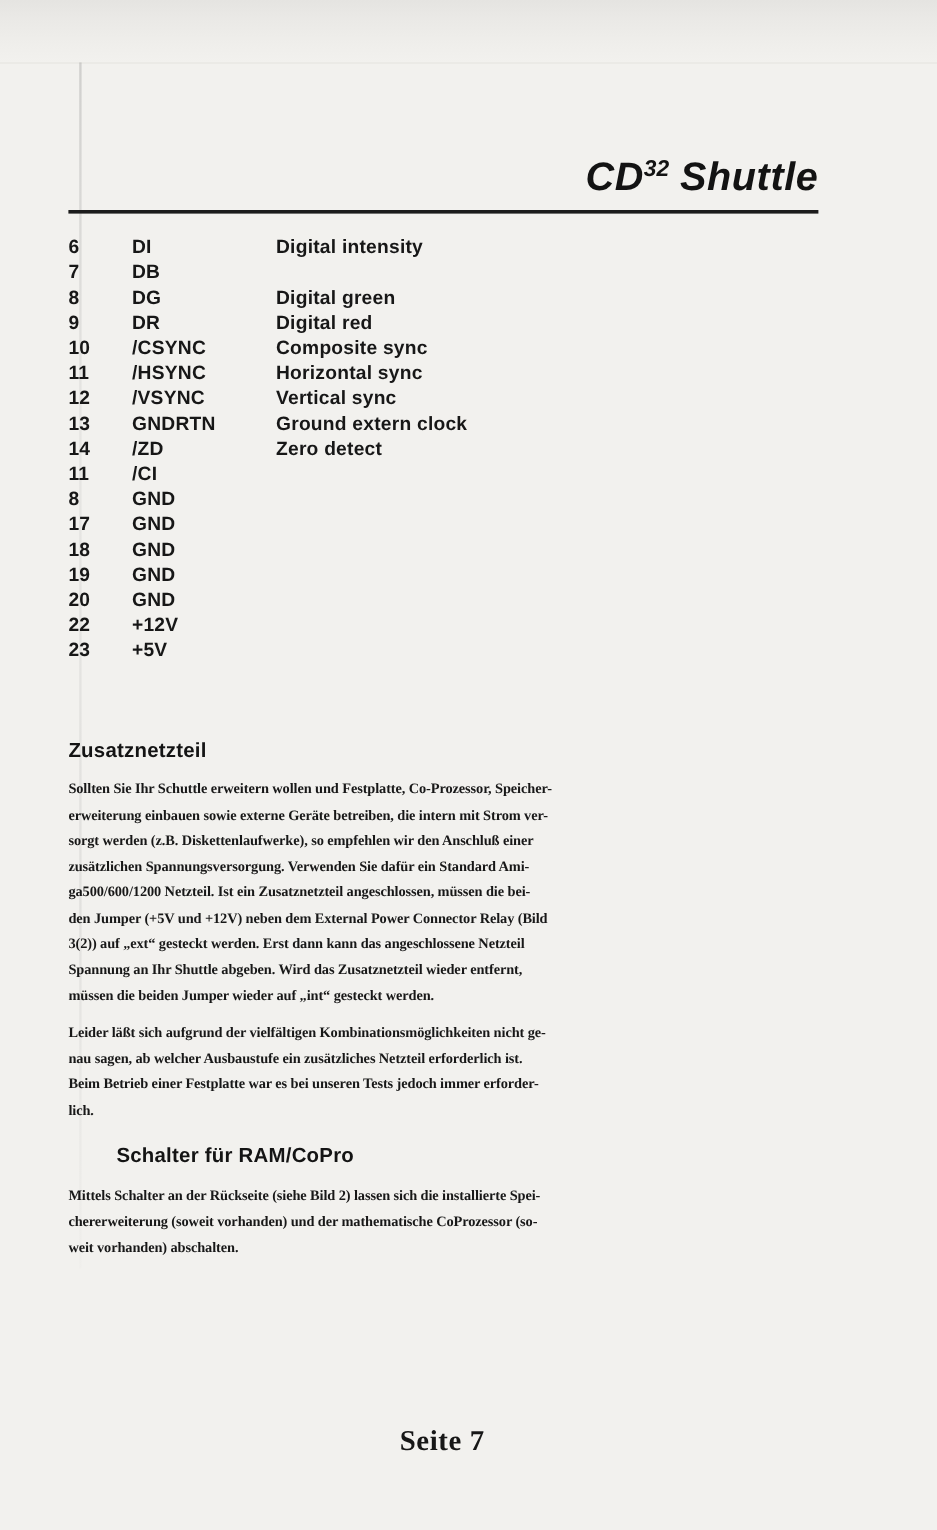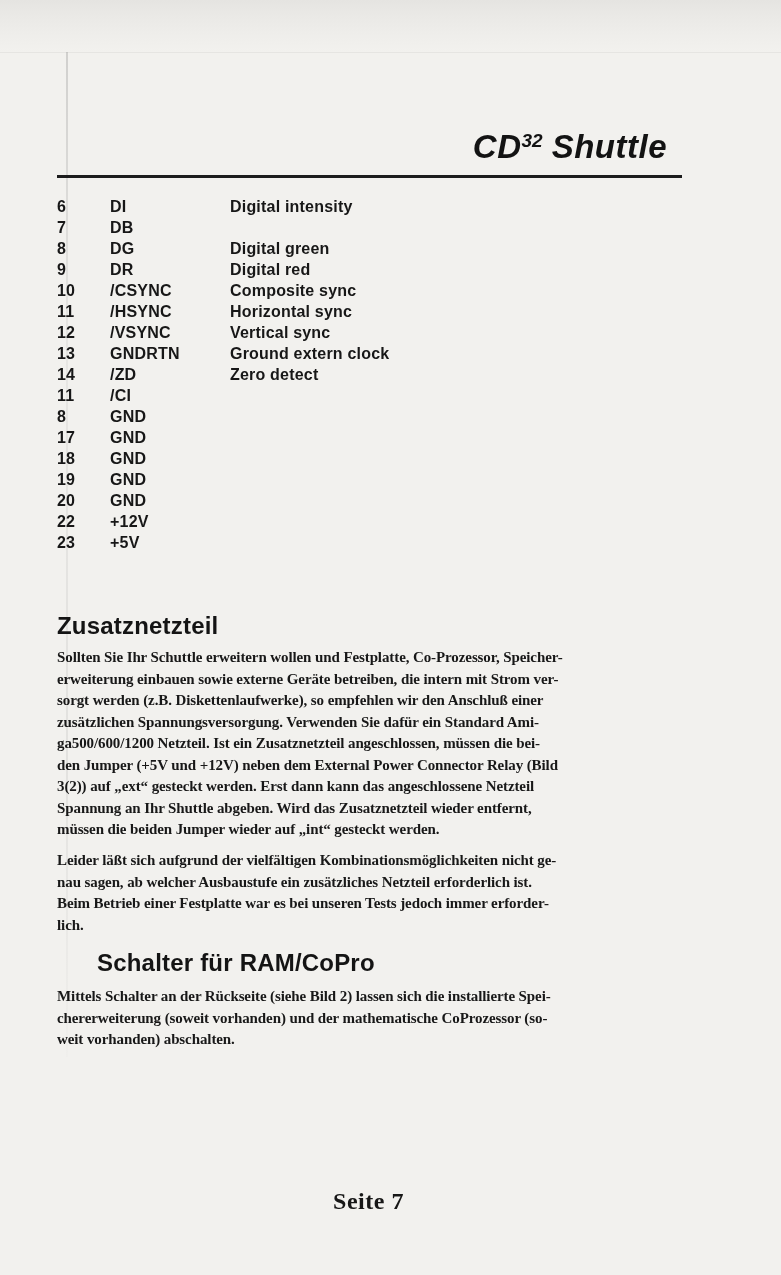--- a/index.html
+++ b/index.html
@@ -23,21 +23,21 @@
     position:absolute;left:66px;top:52px;width:2px;height:1005px;
     background:linear-gradient(180deg,
       rgba(110,110,110,0.25) 0%,
       rgba(130,130,130,0.10) 30%,
       rgba(130,130,130,0.14) 70%,
       rgba(130,130,130,0.02) 100%);
   }
 
   
   .title{
-    position:absolute;top:106px;left:42px;width:625px;
+    position:absolute;top:106px;left:57px;width:625px;
     text-align:right;
     font-family:"Liberation Sans", sans-serif;
     font-weight:bold;font-style:italic;
     font-size:33px;letter-spacing:0.5px;
     color:#131313;
   }
   .title .sup{
     font-size:19px;position:relative;top:-11px;letter-spacing:0;
   }
   .title .word{margin-left:9px;}
@@ -56,30 +56,30 @@
   .pin-row{
     display:grid;grid-template-columns:53px 120px auto;
     height:21px;line-height:21px;
   }
   .pin-row .desc{font-weight:bold;}
 
   
   .section-heading{
     position:absolute;left:57px;margin:0;
     font-family:"Liberation Sans", sans-serif;
-    font-weight:bold;font-size:24px;line-height:30px;
+    font-weight:bold;font-size:17px;line-height:30px;
     letter-spacing:0.2px;color:#141414;
   }
   #heading-zusatznetzteil{top:611px;}
   #heading-schalter{top:948px;margin-left:40px;}
 
   .para{
     position:absolute;left:57px;width:632px;margin:0;
     white-space:pre-line;
-    font-size:15px;line-height:21.5px;
+    font-size:12px;line-height:21.5px;
     font-weight:bold;
     letter-spacing:-0.1px;
     color:#181818;
   }
   #para-1{top:647px;}
   #para-2{top:850px;}
   #para-3{top:986px;}
 
   
   .footer{

